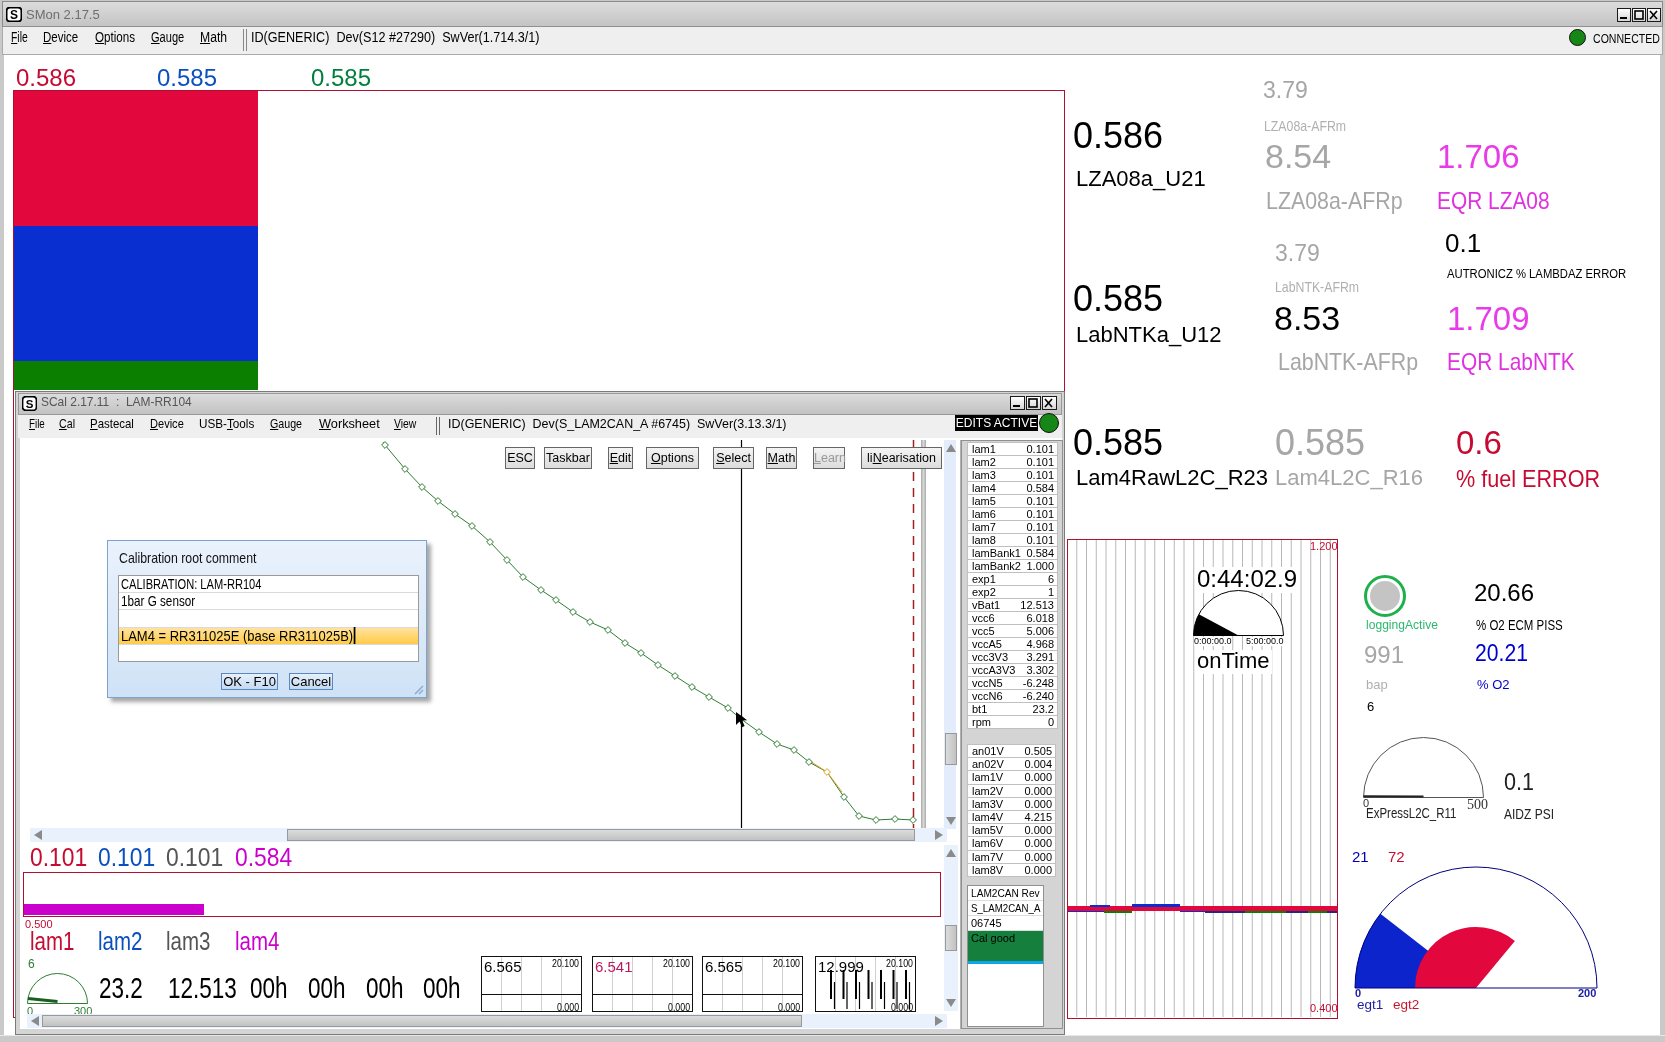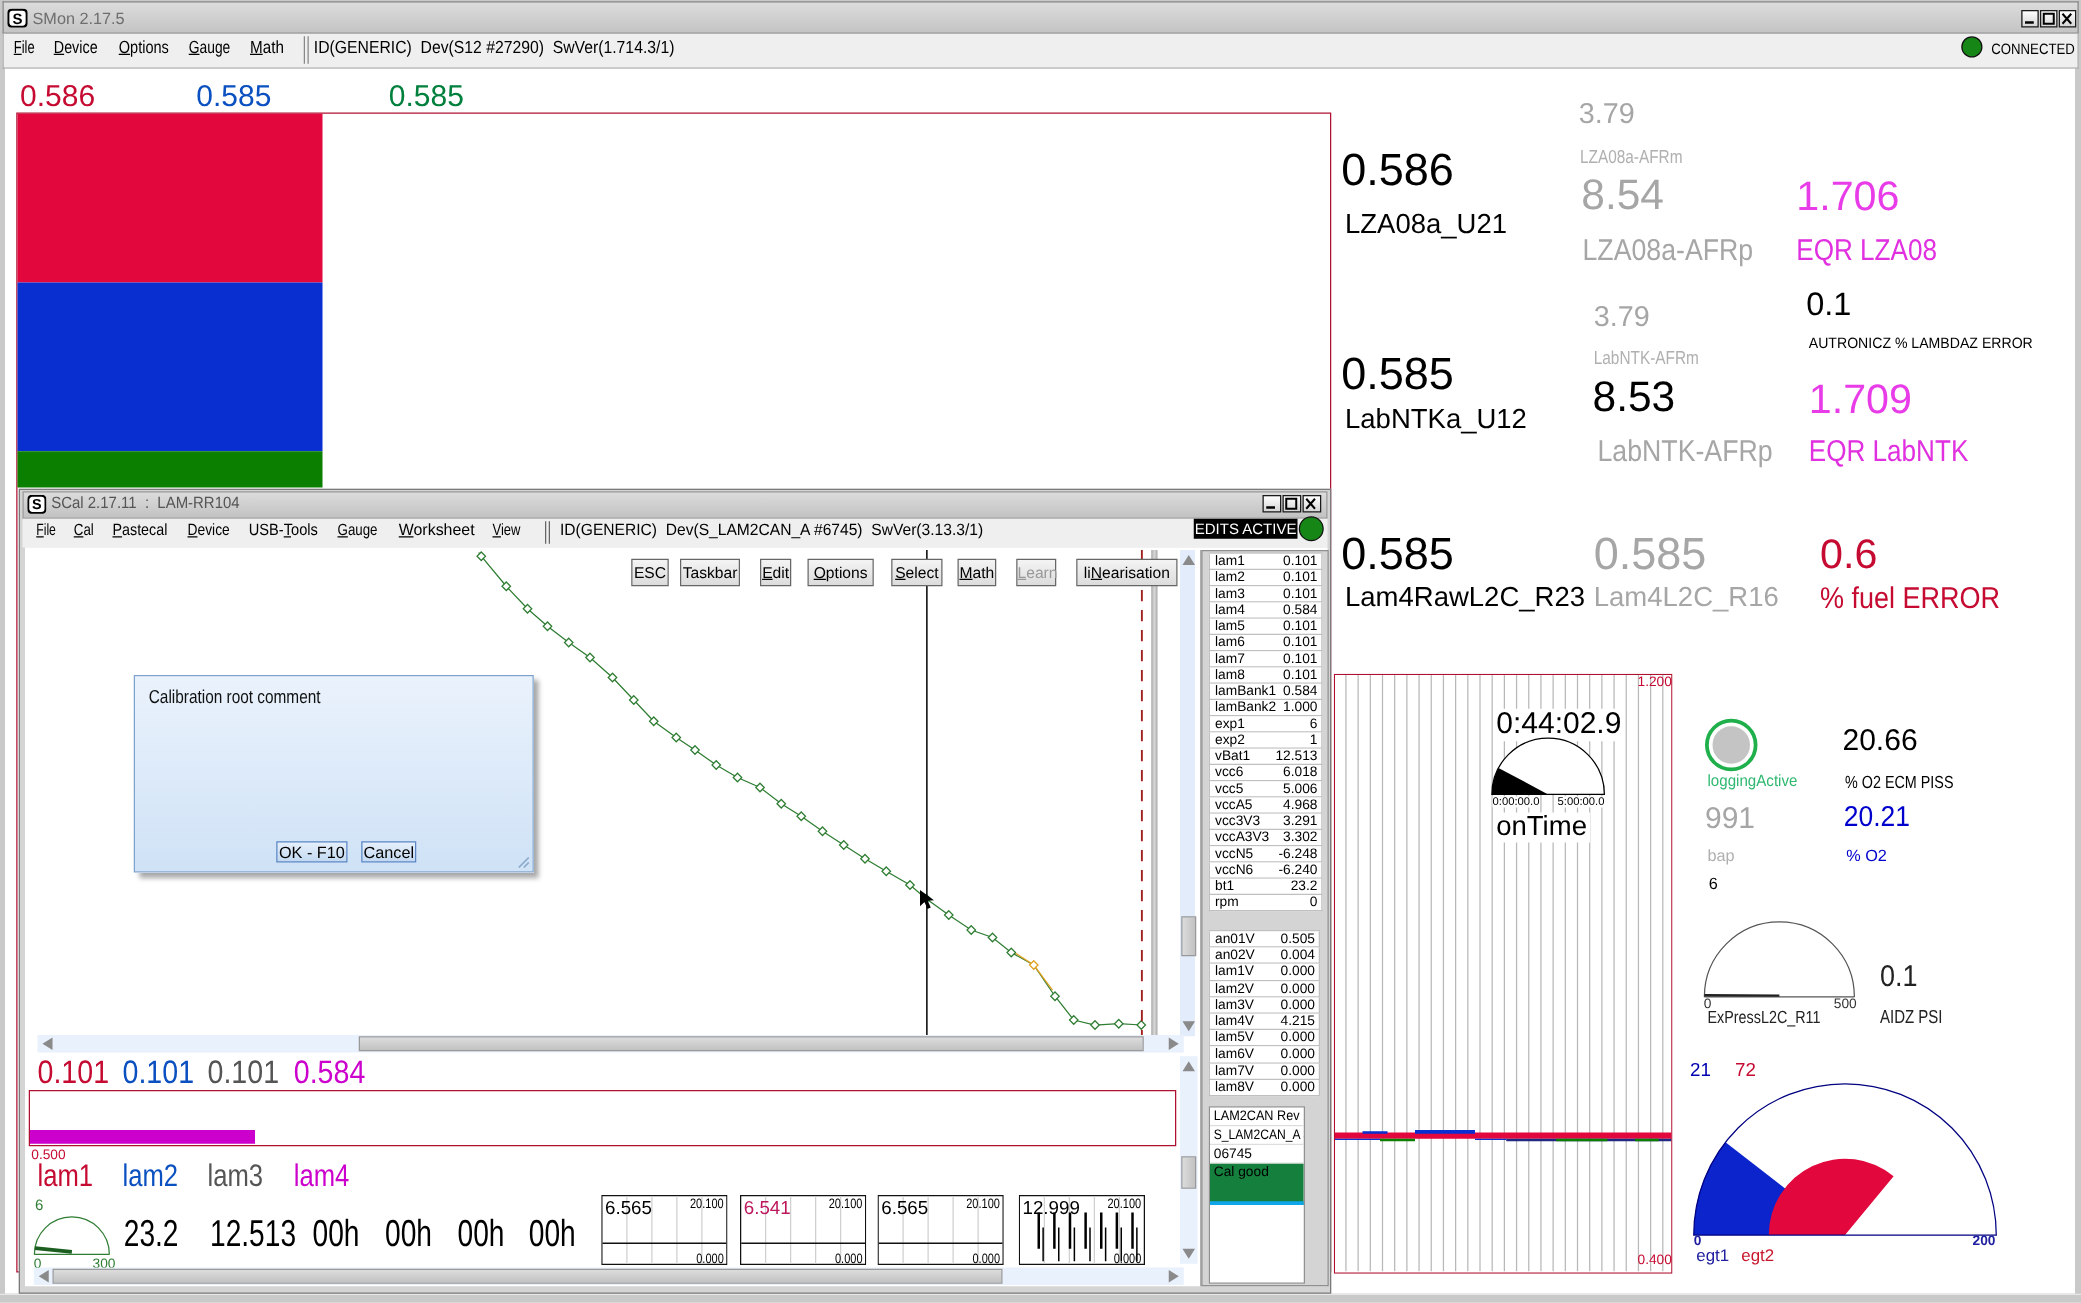--- a/index.html
+++ b/index.html
@@ -129,21 +129,21 @@
 <div class="t" style="left:1366px;top:678px;font-size:13px;color:#b0b0b0;font-weight:normal;">bap</div>
 <div class="t" style="left:1475px;top:642px;font-size:23px;color:#0000cd;font-weight:normal;transform:scaleX(0.92);transform-origin:0 0;">20.21</div>
 <div class="t" style="left:1477px;top:678px;font-size:13px;color:#0000cd;font-weight:normal;">% O2</div>
 <div class="t" style="left:1367px;top:700px;font-size:13px;color:#000;font-weight:normal;">6</div>
 <svg class="a" style="left:1362px;top:736px" width="124" height="63">
     <path d="M1.5 61.5 A60 60 0 0 1 121.5 61.5" fill="#fff" stroke="#555" stroke-width="1"></path>
     <line x1="1.5" y1="61.5" x2="121.5" y2="61.5" stroke="#555" stroke-width="1"></line>
     <line x1="61.5" y1="60.5" x2="1.5" y2="60.2" stroke="#222" stroke-width="2"></line>
   </svg>
 <div class="t" style="left:1363px;top:798px;font-size:11px;color:#333;font-weight:normal;">0</div>
-<div class="t" style="left:1467px;top:798px;font-size:11px;color:#333;font-weight:normal;">500</div>
+<div class="t" style="left:1467px;top:798px;font-size:14px;color:#333;font-weight:normal;font-family:Liberation Serif, serif;">500</div>
 <div class="t" style="left:1366px;top:806px;font-size:14px;color:#222;font-weight:normal;transform:scaleX(0.82);transform-origin:0 0;">ExPressL2C_R11</div>
 <div class="t" style="left:1504px;top:770px;font-size:24px;color:#222;font-weight:normal;transform:scaleX(0.9);transform-origin:0 0;">0.1</div>
 <div class="t" style="left:1504px;top:806px;font-size:15px;color:#222;font-weight:normal;transform:scaleX(0.8);transform-origin:0 0;">AIDZ PSI</div>
 <div class="t" style="left:1352px;top:849px;font-size:15px;color:#0000b0;font-weight:normal;">21</div>
 <div class="t" style="left:1388px;top:849px;font-size:15px;color:#c60b32;font-weight:normal;">72</div>
 <svg class="a" style="left:1340px;top:855px" width="325" height="187">
     <path d="M136 133 L15 133 A121 121 0 0 1 40.4 58.8 Z" fill="#0b24cc"></path>
     <path d="M136 133 L75 133 A61 61 0 0 1 174.9 86.0 Z" fill="#e2073c"></path>
     <path d="M15 133 A121 121 0 0 1 257 133 Z" fill="none" stroke="#000080" stroke-width="1"></path>
   </svg>
@@ -470,17 +470,23 @@
     </div>
   </div>
 <div class="a" style="left:967px;top:885px;width:77px;height:142px;background:#fff;border:1px solid #909090;font-size:11px;white-space:nowrap;overflow:hidden">
     <div style="padding:1px 0 1px 3px;border-bottom:1px solid #ddd"><span style="display:inline-block;transform:scaleX(0.92);transform-origin:0 0">LAM2CAN Rev 1</span></div>
     <div style="padding:1px 0 1px 3px;border-bottom:1px solid #ddd"><span style="display:inline-block;transform:scaleX(0.88);transform-origin:0 0">S_LAM2CAN_A 3.1</span></div>
     <div style="padding:1px 0 1px 3px;border-bottom:1px solid #ddd">06745</div>
     <div style="padding:1px 0 17px 3px;background:#15803d;border-bottom:3px solid #0ea5e9">Cal good</div>
   </div>
 <div class="a" style="left:107px;top:540px;width:320px;height:158px;background:linear-gradient(#eaf2fc,#cfe2f6);border:1px solid #7da2ce;box-shadow:4px 4px 4px rgba(0,0,0,0.35)">
     <div style="position:absolute;left:11px;top:8px;font-size:15px;color:#111;white-space:nowrap"><span style="display:inline-block;transform:scaleX(0.82);transform-origin:0 0;">Calibration root comment</span></div>
+    <div style="position:absolute;left:10px;top:34px;width:301px;height:87px;background:#fff;border:1px solid #9a9a9a;font-size:15px;color:#000;white-space:nowrap">
+      <div style="height:17.2px;border-bottom:1px solid #dadada;padding-left:2px;line-height:16px"><span style="display:inline-block;transform:scaleX(0.74);transform-origin:0 0;">CALIBRATION: LAM-RR104</span></div>
+      <div style="height:17.2px;border-bottom:1px solid #dadada;padding-left:2px;line-height:16px"><span style="display:inline-block;transform:scaleX(0.78);transform-origin:0 0;">1bar G sensor</span></div>
+      <div style="height:17.2px;border-bottom:1px solid #dadada;padding-left:2px;line-height:16px"></div>
+      <div style="height:17.2px;border-bottom:1px solid #dadada;padding-left:2px;line-height:16px;background:linear-gradient(#ffe2a0,#ffcb45)"><span style="display:inline-block;transform:scaleX(0.865);transform-origin:0 0;">LAM4 = RR311025E (base RR311025B)<span style="border-left:2px solid #000;margin-left:1px"> </span></span></div>
+    </div>
     <div style="position:absolute;left:113px;top:132px;width:57px;height:17px;background:linear-gradient(#e7f0fb,#c3d9f1);border:1px solid #5c87c5;font-size:13px;text-align:center;line-height:15px;white-space:nowrap">OK - F10</div>
     <div style="position:absolute;left:181px;top:132px;width:44px;height:17px;background:linear-gradient(#e7f0fb,#c3d9f1);border:1px solid #5c87c5;font-size:13px;text-align:center;line-height:15px;white-space:nowrap">Cancel</div>
     <svg style="position:absolute;right:2px;bottom:2px" width="10" height="10">
       <path d="M9 1 L1 9 M9 5 L5 9" stroke="#8aa8cc" stroke-width="1.4"></path>
     </svg>
   </div>
 </body></html>

